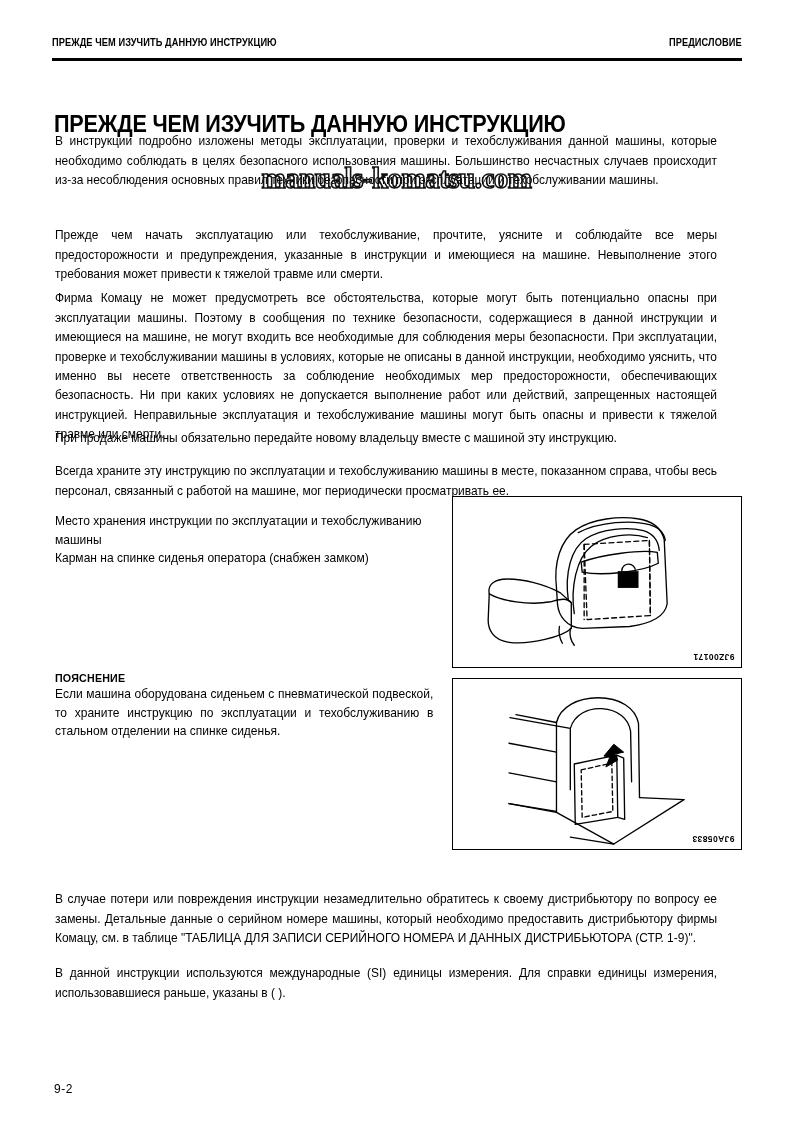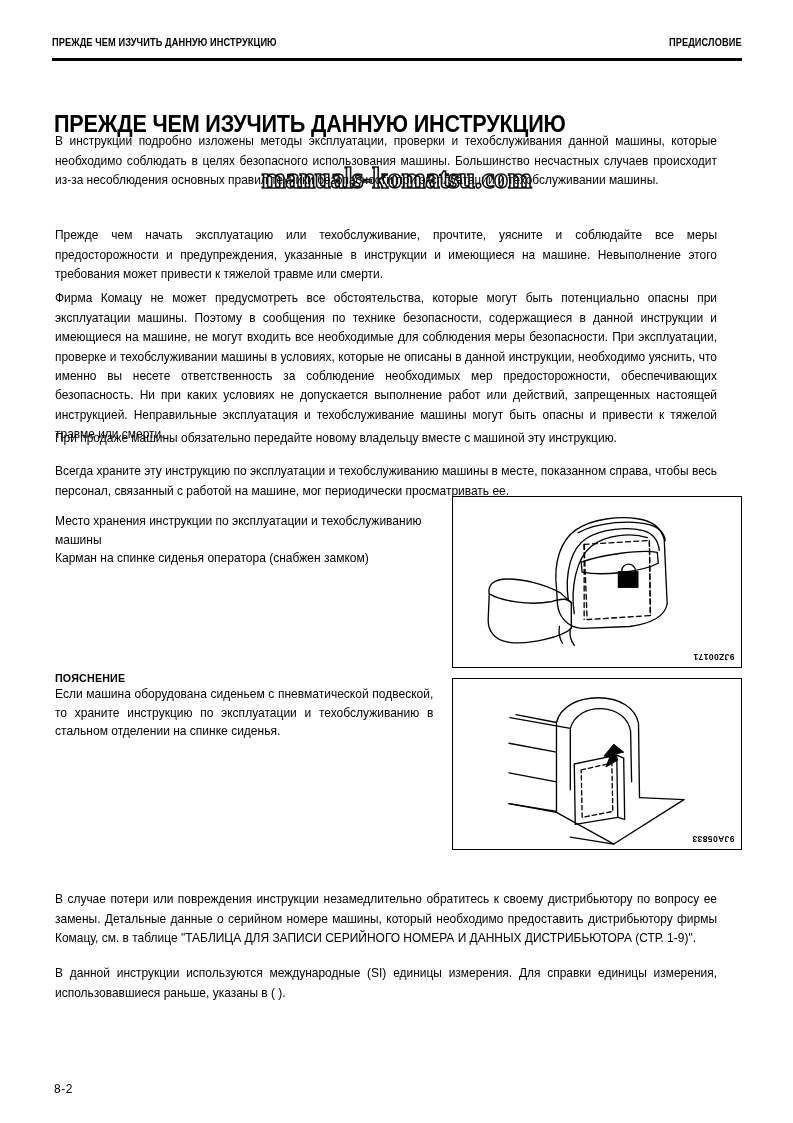--- a/index.html
+++ b/index.html
@@ -294,15 +294,15 @@
 
       <g>
         <path d="M162,66 L152,78 L158,79 L154,89 L166,82 L163,76 L172,74 Z" fill="#000" stroke="#000" stroke-width="1"></path>
       </g>
     </svg>
     <div class="fig-code">9JA05833</div>
   </div>
 
   <div class="watermark">manuals-komatsu.com</div>
 
-  <div class="footer-page">8-2</div>
+  <div class="footer-page">9-2</div>
 
 </div>
 
 </body></html>

